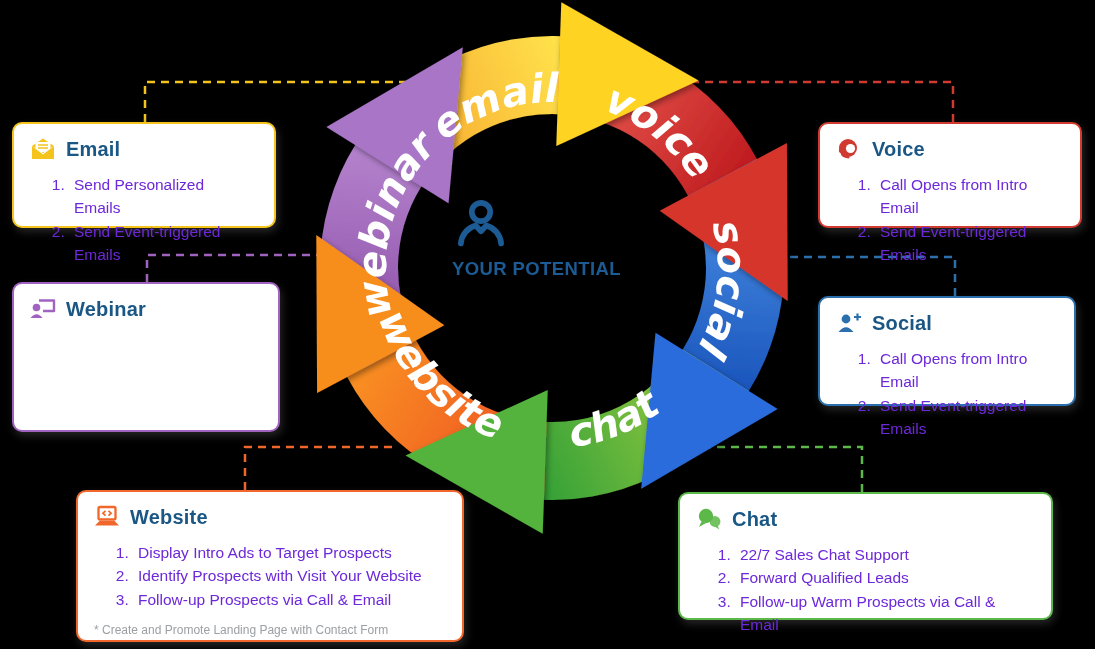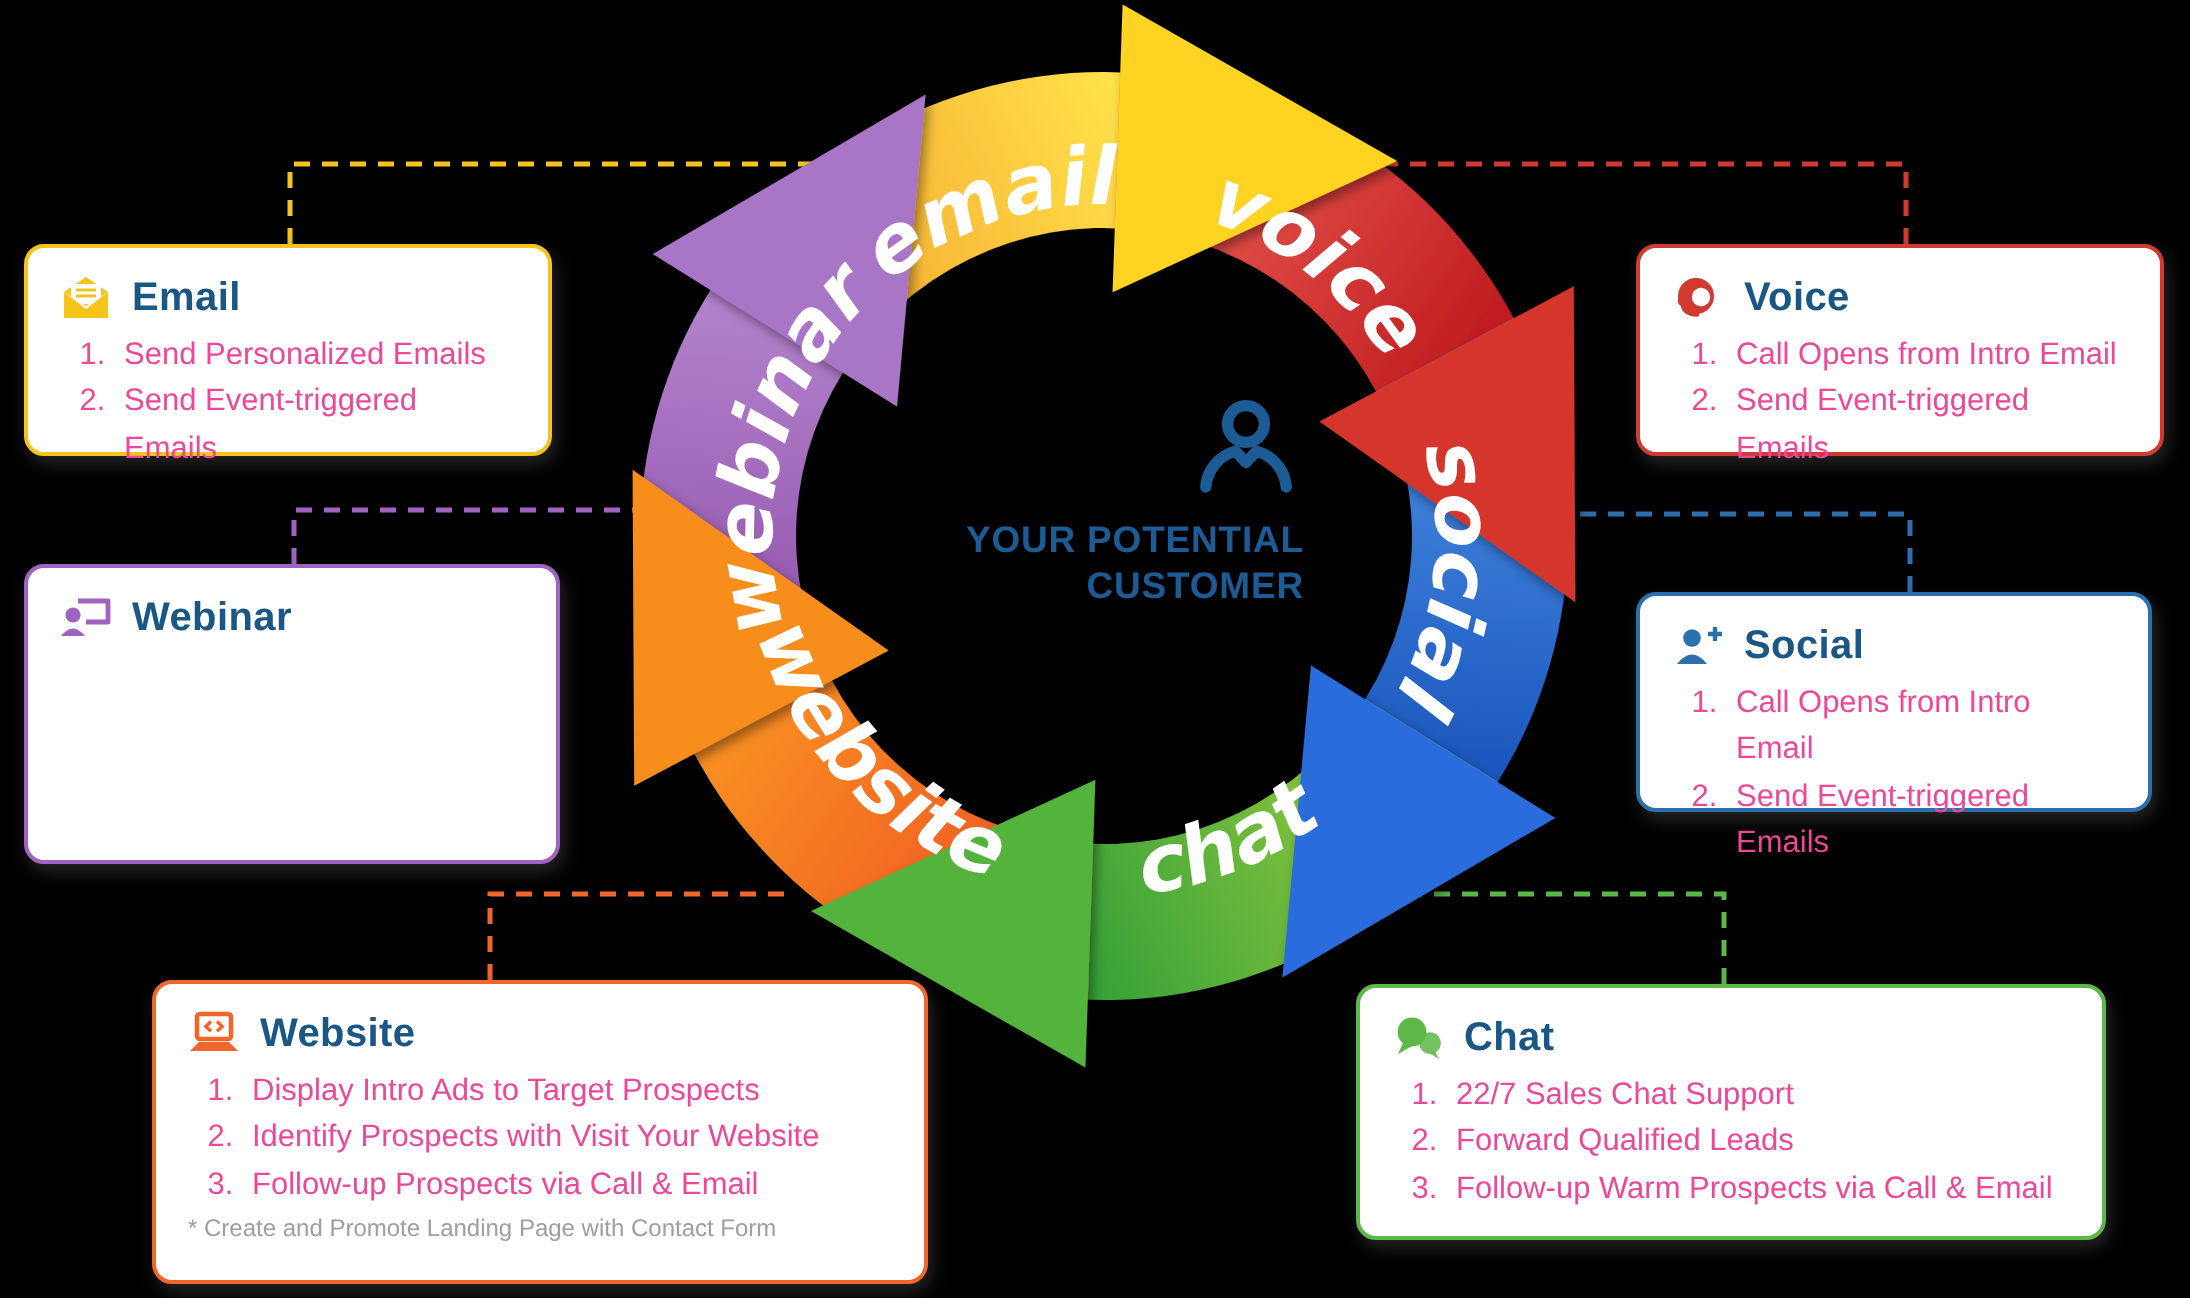--- a/index.html
+++ b/index.html
@@ -9,35 +9,35 @@
     font-family:"Liberation Sans",sans-serif;
   }
   #wheel{position:absolute;left:0;top:0;z-index:1;}
   .wheel-label{
     font-family:"DejaVu Sans",sans-serif;
     font-weight:bold;font-style:italic;
     font-size:40px;fill:#ffffff;
   }
   .center-label{
     position:absolute;left:452px;top:198px;width:200px;z-index:2;
-    text-align:right;color:#1C5B94;
+    text-align:left;color:#1C5B94;
   }
   .center-label .cap{
     font-weight:bold;font-size:18.5px;line-height:1.22;letter-spacing:.4px;
   }
   .callout{
     position:absolute;z-index:3;box-sizing:border-box;
     background:#fff;border:2.5px solid #999;border-radius:10px;
     padding:11px 16px 8px;
     box-shadow:2px 4px 9px rgba(70,70,70,.55);
   }
   .callout-header{display:flex;align-items:center;gap:10px;margin:2px 0 5px;}
   .callout-header h3{margin:0;font-size:20px;color:#1A5785;letter-spacing:.2px;}
   .callout-header .icon{display:inline-flex;flex:0 0 auto;}
-  .callout ol{margin:0;padding-left:27px;color:#ec4899;font-size:15.5px;line-height:1.5;}
+  .callout ol{margin:12px;padding-left:27px;color:#6d28d9;font-size:15.5px;line-height:1.5;}
   .callout li{padding-left:5px;}
   .footnote{margin:3px 0 0;color:#9BA0A4;font-size:12px;}
   #co-email  {left:12px; top:122px;width:264px;height:106px;}
   #co-voice  {left:818px;top:122px;width:264px;height:106px;}
   #co-webinar{left:12px; top:282px;width:268px;height:150px;}
   #co-social {left:818px;top:296px;width:258px;height:110px;}
   #co-website{left:76px; top:490px;width:388px;height:152px;}
   #co-chat   {left:678px;top:492px;width:375px;height:128px;}
 </style>
 </head>
@@ -110,21 +110,20 @@
   </svg>
 
 <div class="center-label">
   <span class="icon">
     <svg viewBox="0 0 64 64" width="58" height="56">
       <circle cx="32" cy="16" r="10.5" fill="none" stroke="#1C5B94" stroke-width="6.5"></circle>
       <path d="M9 52 a23 23 0 0 1 17 -20.5 L32 38 l6 -6.5 A23 23 0 0 1 55 52" fill="none" stroke="#1C5B94" stroke-width="6.5" stroke-linejoin="round" stroke-linecap="round"></path>
     </svg>
   </span>
   <div class="cap">YOUR POTENTIAL</div>
-  <div class="cap">CUSTOMER</div>
 </div>
 
 <div class="callout" id="co-email" style="border-color: rgb(244, 196, 29);">
   <div class="callout-header">
     <span class="icon" style="color: rgb(244, 196, 29);">
       <svg viewBox="0 0 26 24" width="26" height="24">
         <path d="M2 9 L13 1.5 L24 9 L13 16 Z" fill="currentColor"></path>
         <rect x="5.5" y="5" width="15" height="10" rx="1" fill="#fff"></rect>
         <path d="M8 8 h10 M8 11 h10" stroke="currentColor" stroke-width="1.6" fill="none"></path>
         <path d="M2 9 V22 H24 V9 L13 17.5 Z" fill="currentColor"></path>

